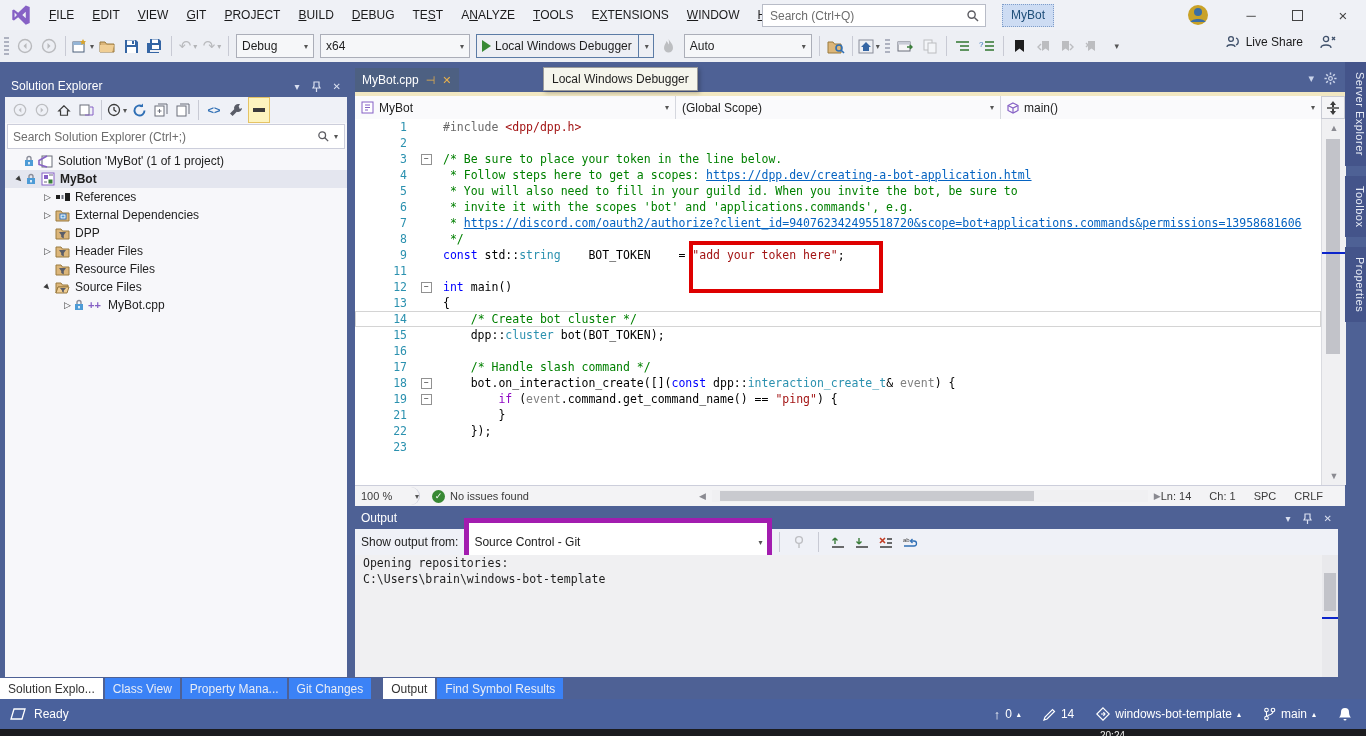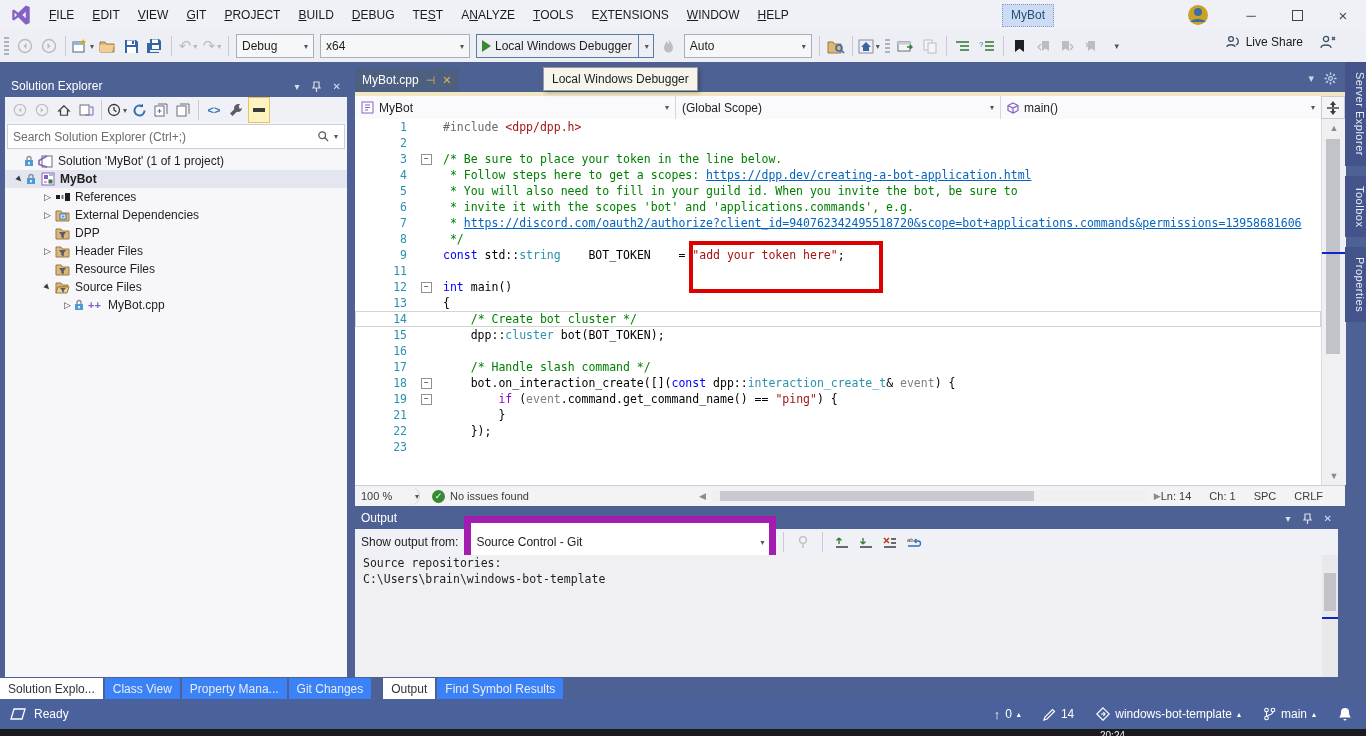--- a/index.html
+++ b/index.html
@@ -91,21 +91,21 @@
   .zoomdd{width:58px;height:18px;border-right:1px solid #CCCEDB;display:flex;align-items:center;padding-left:6px;border-radius:9px;}
   .zoomdd .sp{flex:1;}
   .okball{width:13px;height:13px;border-radius:50%;background:#388934;color:#FFF;font-size:9px;line-height:13px;
           text-align:center;margin:0 5px 0 12px;}
   .hscroll{position:relative;height:12px;flex:1;margin:0 6px;background:#F0F0F2;}
   .hthumb{position:absolute;left:8px;top:1px;height:10px;width:72%;background:#C9CACF;}
   .edst-right{display:flex;gap:18px;padding-right:22px;}
   
   .out{left:355px;top:507px;width:983px;height:170px;display:flex;flex-direction:column;}
   .out-toolbar{height:26px;background:#EFF1F7;display:flex;align-items:center;font-size:12px;padding-left:6px;}
-  .out-dd{width:288px;height:21px;background:#FFF;border:7px solid #a21caf;display:flex;align-items:center;
+  .out-dd{width:288px;height:21px;background:#FFF;border:5px solid #a21caf;display:flex;align-items:center;
           padding:9px 5px;margin-left:6px;}
   .out-dd .sp{flex:1;}
   .out-body{flex:1;position:relative;background:#F0F0F2;font-family:"DejaVu Sans Mono","Liberation Mono",monospace;
             font-size:11.5px;color:#1E1E1E;}
   .out-line{height:16px;line-height:16px;padding-left:8px;white-space:pre;}
   .out-scroll{position:absolute;right:0;top:0;width:16px;height:100%;background:#E9E9EC;}
   .out-thumb{position:absolute;left:2px;top:18px;width:12px;height:38px;background:#C2C3C9;}
   .out-mark{position:absolute;left:0;top:62px;width:16px;height:2px;background:#0B24CB;}
   
   .btabs{left:0;top:678px;width:1366px;height:21px;display:flex;font-size:12px;}
@@ -146,20 +146,27 @@
         <span class="menu-item"><u>P</u>ROJECT</span>
         <span class="menu-item"><u>B</u>UILD</span>
         <span class="menu-item"><u>D</u>EBUG</span>
         <span class="menu-item">TE<u>S</u>T</span>
         <span class="menu-item">A<u>N</u>ALYZE</span>
         <span class="menu-item"><u>T</u>OOLS</span>
         <span class="menu-item">E<u>X</u>TENSIONS</span>
         <span class="menu-item"><u>W</u>INDOW</span>
         <span class="menu-item"><u>H</u>ELP</span>
       </div>
+    <div class="tb-search">
+      <span class="ph">Search (Ctrl+Q)</span>
+      <svg width="14" height="14" viewBox="0 0 14 14" style="margin-right:5px">
+        <circle cx="5.6" cy="5.6" r="3.6" fill="none" stroke="#5B5B61" stroke-width="1.4"></circle>
+        <line x1="8.4" y1="8.4" x2="12" y2="12" stroke="#5B5B61" stroke-width="1.4"></line>
+      </svg>
+    </div>
     <div class="sln-chip">MyBot</div>
     <svg class="avatar" viewBox="0 0 24 24">
       <circle cx="12" cy="12" r="10" fill="#C9A227"></circle>
       <circle cx="12" cy="9" r="4" fill="#3B6EA5"></circle>
       <path d="M4.5 19c1.5-4 13.5-4 15 0z" fill="#3B6EA5"></path>
     </svg>
     <div class="win-controls">
       <div class="win-btn">─</div>
       <div class="win-btn">
           <span class="max-glyph"></span>
@@ -709,21 +716,21 @@
             <path d="M1 10h10a2.5 2.5 0 0 0 0-5H8" fill="none" stroke="#2F6FB5" stroke-width="1.3"></path>
             <path d="M9.5 3 7.5 5l2 2" fill="none" stroke="#2F6FB5" stroke-width="1.3"></path>
           </svg>
         </div>
     </div>
     <div class="out-body" id="outbody">
       <div class="out-scroll">
         <div class="out-thumb"></div>
         <div class="out-mark"></div>
       </div>
-    <div class="out-line">Source repositories:</div>
+    <div class="out-line">Opening repositories:</div>
         <div class="out-line">C:\Users\brain\windows-bot-template</div>
       </div>
   </div>
 
   <div class="abs rstrip" id="rstrip">
       <div class="rtab">Server Explorer</div>
       <div class="rtab">Toolbox</div>
       <div class="rtab">Properties</div>
     </div>
 

